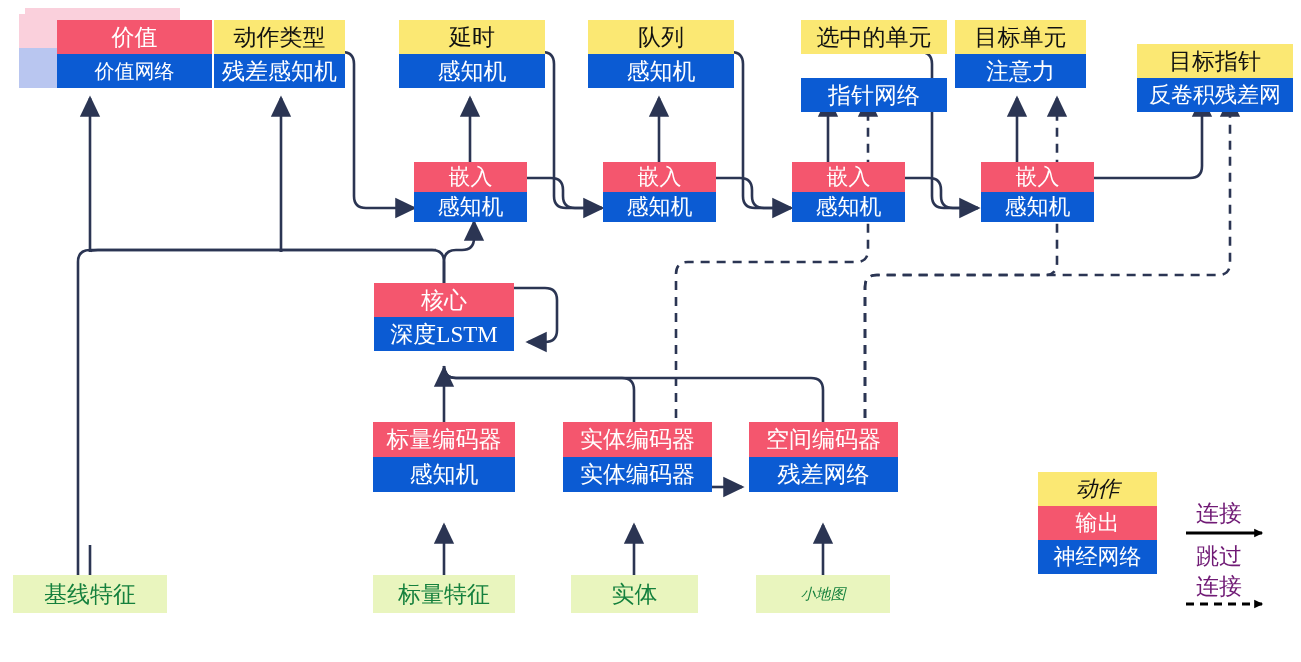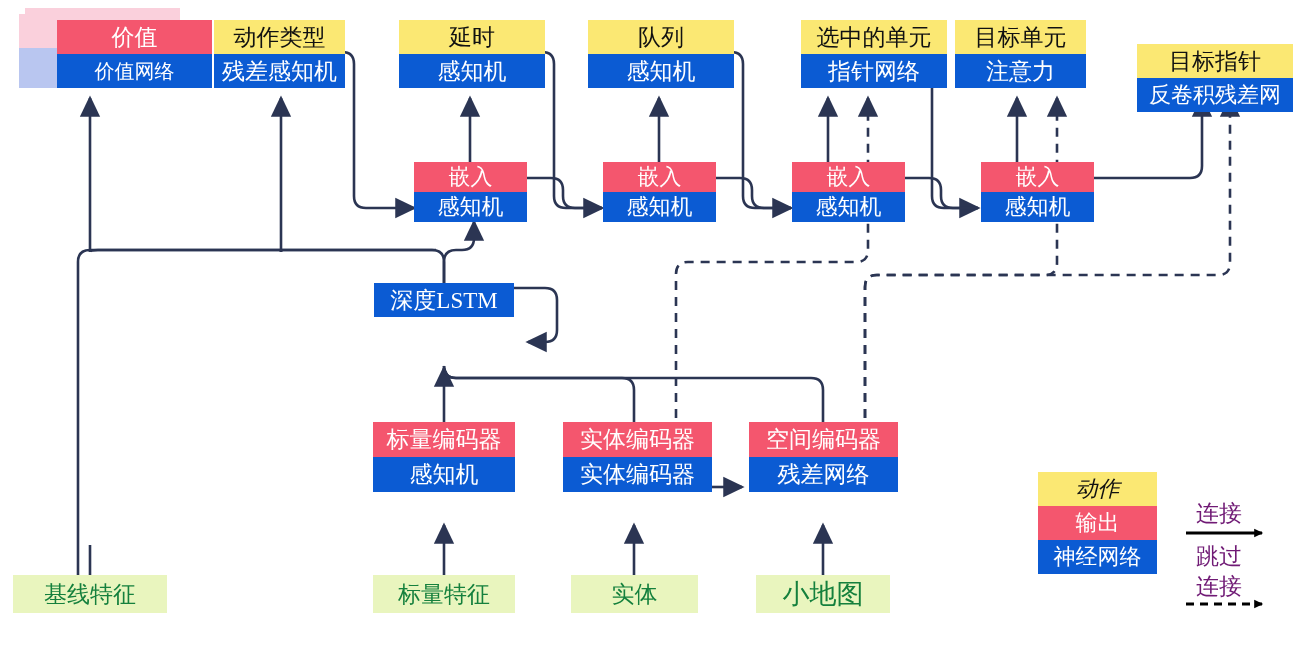--- a/index.html
+++ b/index.html
@@ -128,21 +128,21 @@
     <div class="cell net" style="height:34px;font-size:23px;">感知机</div>
   </div>
 
   <div class="node" style="left:588px;top:20px;width:146px;">
     <div class="cell act" style="height:34px;font-size:23px;">队列</div>
     <div class="cell net" style="height:34px;font-size:23px;">感知机</div>
   </div>
 
   <div class="node" style="left:801px;top:20px;width:146px;">
     <div class="cell act" style="height:34px;font-size:23px;">选中的单元</div>
-    <div class="cell net" style="height:34px;font-size:23px;">指针网络</div>
+    <div class="cell net" style="height:34px;font-size:23px;margin-top:24px;">指针网络</div>
   </div>
 
   <div class="node" style="left:955px;top:20px;width:131px;">
     <div class="cell act" style="height:34px;font-size:23px;">目标单元</div>
     <div class="cell net" style="height:34px;font-size:23px;">注意力</div>
   </div>
 
   <div class="node" style="left:1137px;top:20px;width:156px;">
     <div class="cell act" style="height:34px;font-size:23px;margin-top:24px;">目标指针</div>
     <div class="cell net" style="height:34px;font-size:22px;">反卷积残差网</div>
@@ -162,20 +162,21 @@
     <div class="cell out" style="height:30px;font-size:22px;">嵌入</div>
     <div class="cell net" style="height:30px;font-size:22px;">感知机</div>
   </div>
 
   <div class="node" style="left:981px;top:162px;width:113px;">
     <div class="cell out" style="height:30px;font-size:22px;">嵌入</div>
     <div class="cell net" style="height:30px;font-size:22px;">感知机</div>
   </div>
 
   <div class="node" style="left:374px;top:283px;width:140px;">
+    <div class="cell out" style="height:34px;font-size:23px;">核心</div>
     <div class="cell net" style="height:34px;font-size:23px;">深度LSTM</div>
   </div>
 
   <div class="node" style="left:373px;top:422px;width:142px;">
     <div class="cell out" style="height:35px;font-size:23px;">标量编码器</div>
     <div class="cell net" style="height:35px;font-size:23px;">感知机</div>
   </div>
 
   <div class="node" style="left:563px;top:422px;width:149px;">
     <div class="cell out" style="height:35px;font-size:23px;">实体编码器</div>
@@ -193,21 +194,21 @@
 
   <div class="node" style="left:373px;top:575px;width:142px;">
     <div class="cell inp" style="height:38px;font-size:23px;">标量特征</div>
   </div>
 
   <div class="node" style="left:571px;top:575px;width:127px;">
     <div class="cell inp" style="height:38px;font-size:23px;">实体</div>
   </div>
 
   <div class="node" style="left:756px;top:575px;width:134px;">
-    <div class="cell inp" style="height:38px;font-size:27px;">小地图</div>
+    <div class="cell inp" style="height:38px;font-size:15px;font-style:italic;">小地图</div>
   </div>
 
   <div class="legend-box" style="left:1038px;top:472px;width:119px;">
     <div class="cell act" style="height:34px;font-size:22px;font-style:italic;">动作</div>
     <div class="cell out" style="height:34px;font-size:22px;">输出</div>
     <div class="cell net" style="height:34px;font-size:22px;">神经网络</div>
   </div>
 
   <div class="lg-text" style="left:1196px;top:498px;font-size:23px;">连接</div>
   <div class="lg-text" style="left:1196px;top:541px;font-size:23px;">跳过</div>

